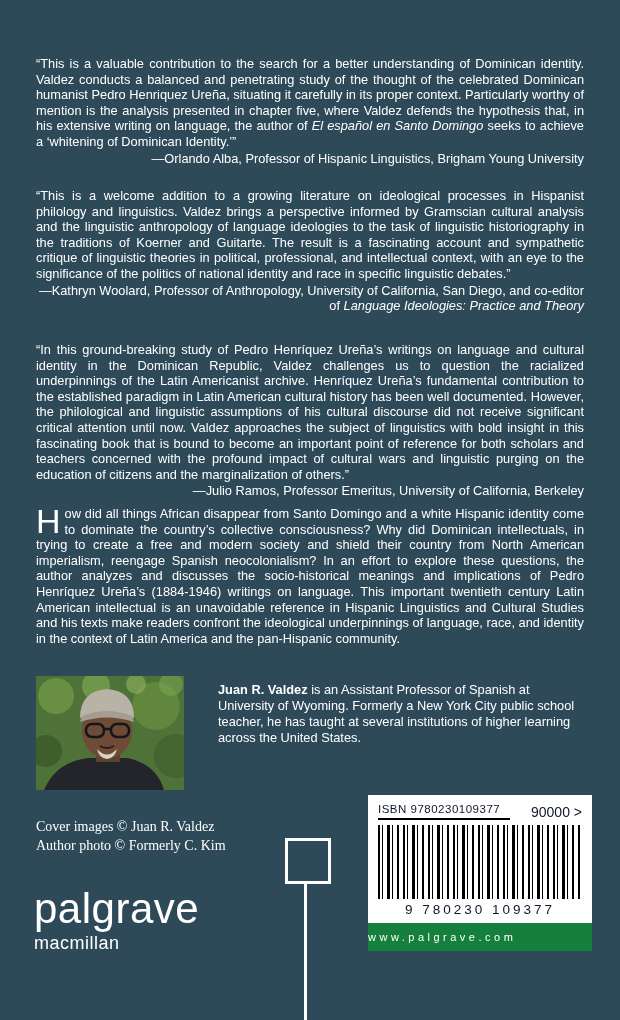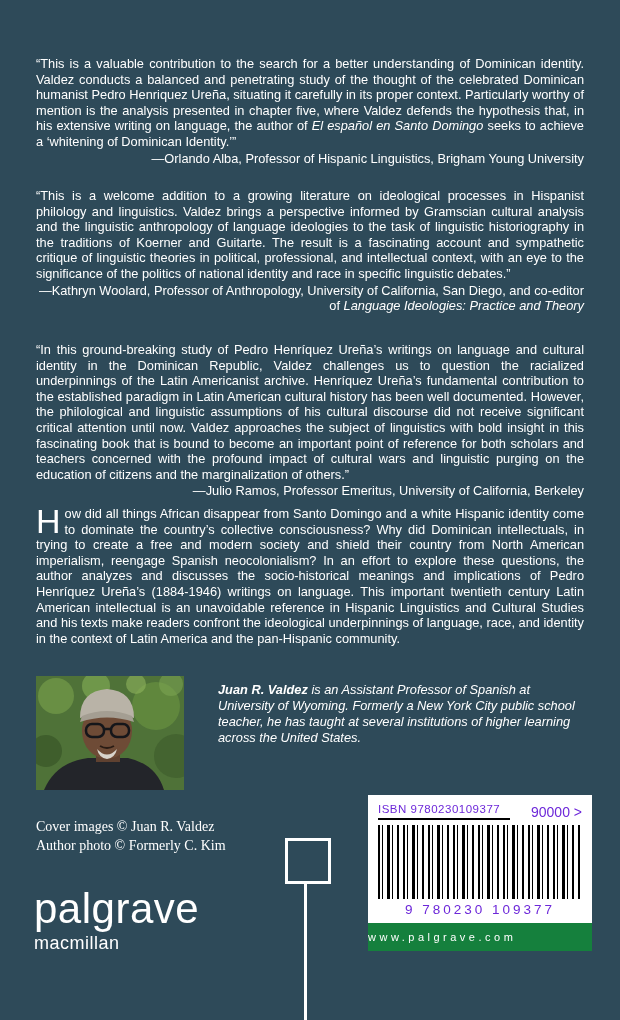--- a/index.html
+++ b/index.html
@@ -36,21 +36,21 @@
     text-align: justify;
   }
   .dropcap {
     float: left;
     font-size: 34px;
     line-height: 28px;
     padding-right: 4px;
     padding-top: 1px;
   }
 
-  .bio-row { display: flex; gap: 34px; align-items: flex-start; font-style: italic; }
+  .bio-row { display: flex; gap: 34px; align-items: flex-start; }
   .photo {
     width: 148px; height: 114px; flex: none;
     overflow: hidden;
   }
   .bio-text {
     margin: 6px 0 0 0;
     width: 360px;
     font-size: 12.8px;
     line-height: 16px;
     text-align: left;
@@ -59,21 +59,21 @@
 
   .credits p { margin: 0; font-size: 14px; line-height: 18.5px; font-family: Liberation Serif, serif; }
 
   .logo { line-height: 1; }
   .logo-top { font-size: 42px; letter-spacing: 0.5px; font-weight: 400; }
   .logo-bottom { font-size: 18px; letter-spacing: 0.5px; margin-top: 4px; }
 
   .barcode { width: 224px; }
   .barcode-white {
     background: #ffffff;
-    color: #6d28d9;
+    color: #0f172a;
     padding: 8px 10px 6px 10px;
     box-sizing: border-box;
   }
   .isbn-row { display: flex; align-items: flex-end; }
   .isbn {
     flex: 1;
     font-size: 11.5px;
     letter-spacing: 0.5px;
     border-bottom: 2px solid #000;
     padding-bottom: 3px;

